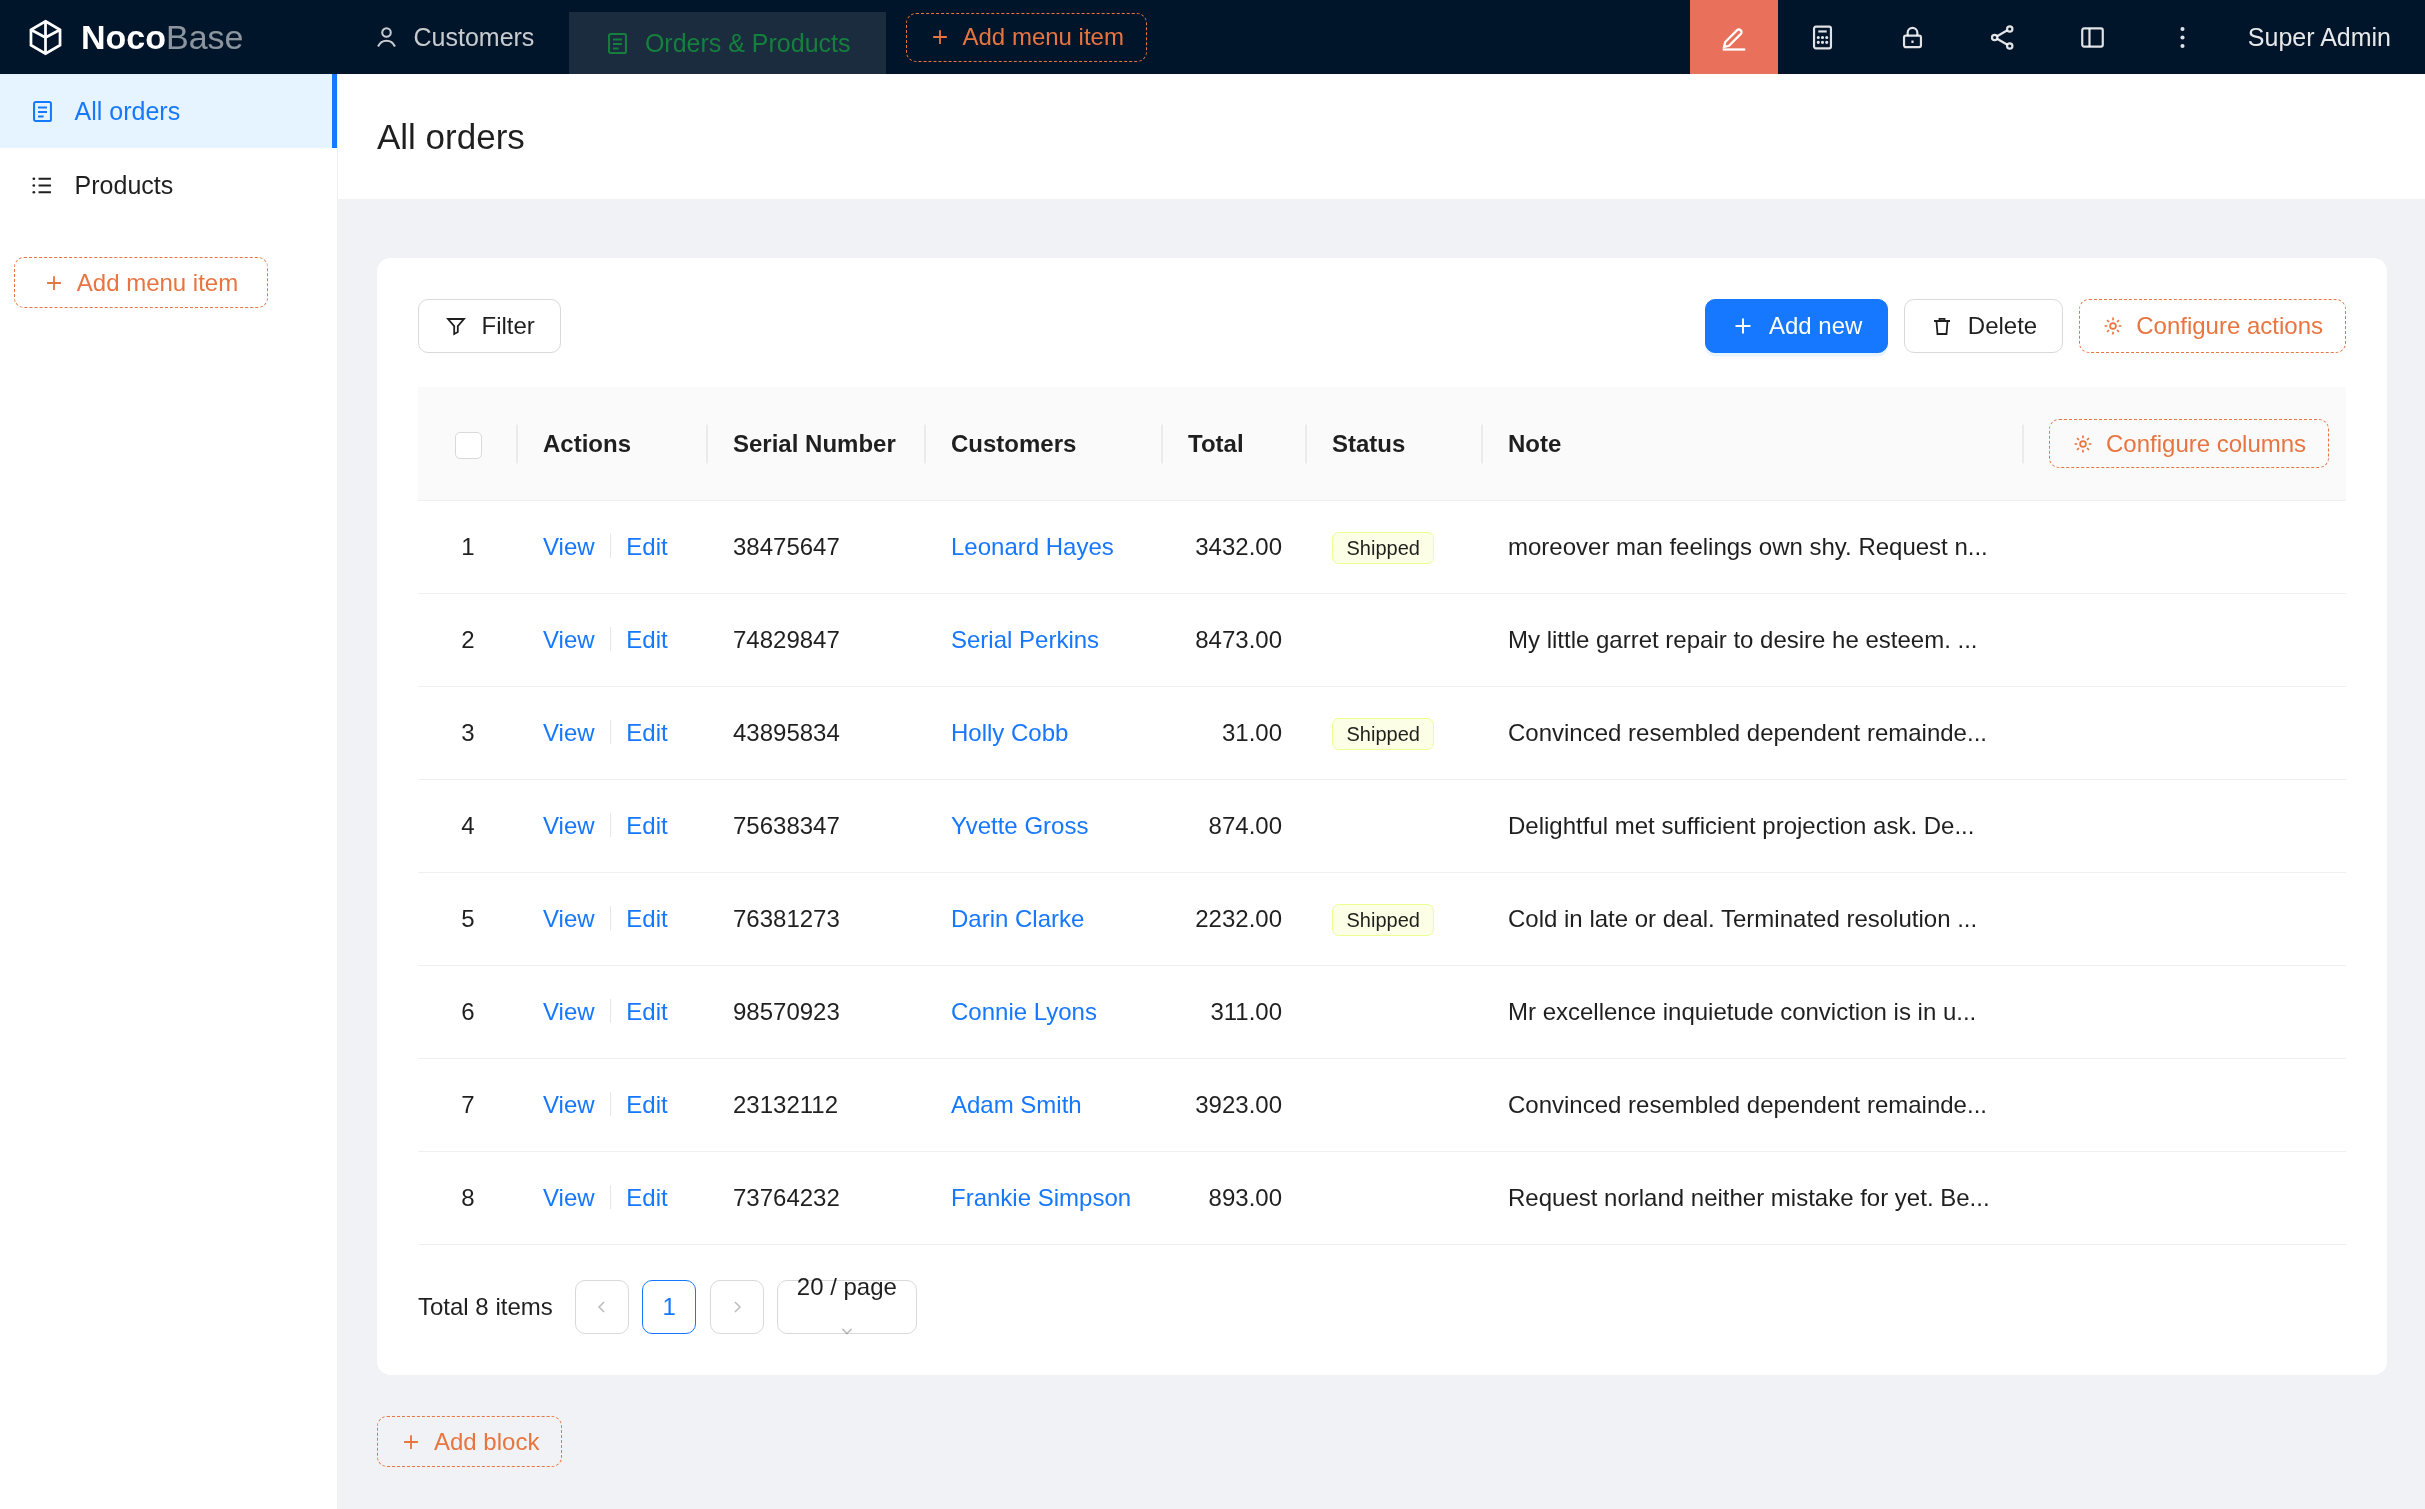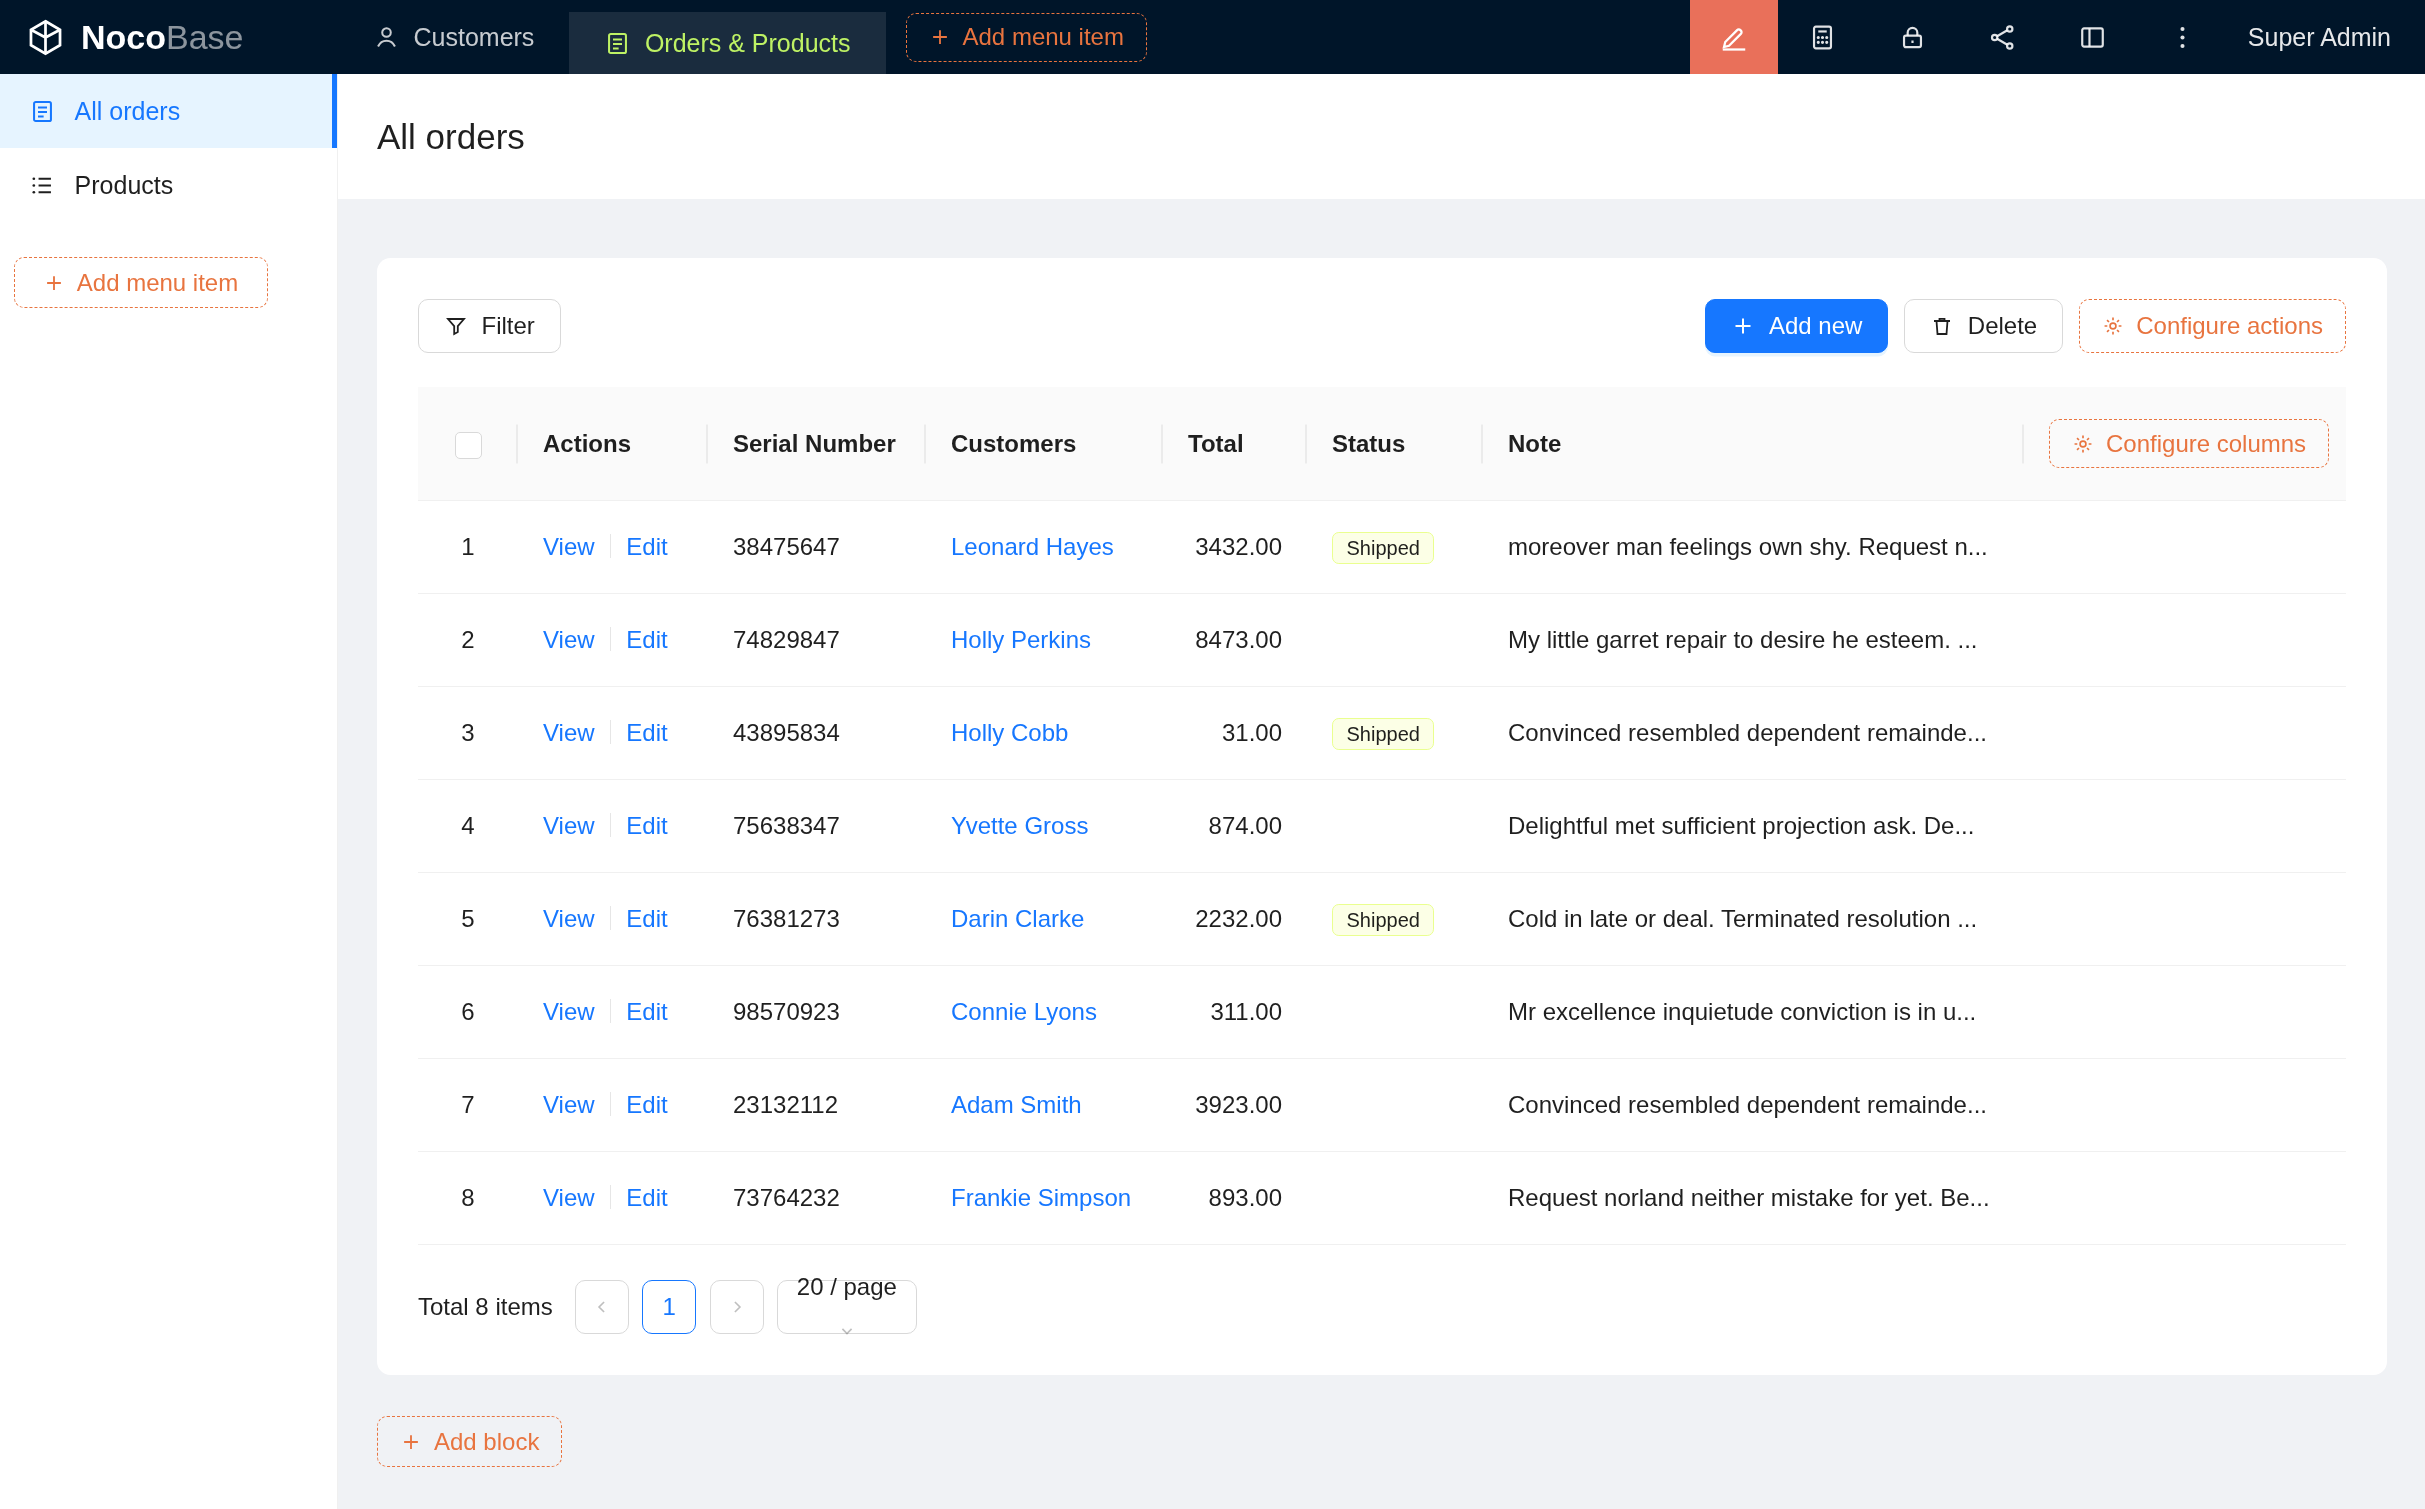--- a/index.html
+++ b/index.html
@@ -28,21 +28,21 @@
   svg{display:block;}
 
   
   .topbar{height:74px;background:var(--navbar-bg);display:flex;align-items:stretch;}
   .logo{width:338px;flex:0 0 338px;display:flex;align-items:center;gap:15px;padding:0 25px;cursor:pointer;}
   .logo svg{width:41px;height:41px;}
   .logo-text{font-size:34px;font-weight:700;color:#fff;white-space:nowrap;}
   .logo-text .sub{font-weight:400;color:rgba(255,255,255,0.55);}
   .nav{display:flex;align-items:stretch;}
   .nav-tab{display:flex;align-items:center;gap:13.5px;padding:0 35px;color:rgba(255,255,255,0.78);font-size:25px;cursor:pointer;white-space:nowrap;}
-  .nav-tab.active{background:rgba(255,255,255,0.10);color:#bef264;margin-top:12px;}
+  .nav-tab.active{background:rgba(255,255,255,0.10);color:#15803d;margin-top:12px;}
   .nav-tab svg{width:27px;height:27px;}
   .header-add{align-self:center;margin-left:20px;}
   .btn-dashed{display:inline-flex;align-items:center;gap:12px;height:49px;padding:0 22px;
     border:1.7px dashed var(--orange);color:var(--orange);background:transparent;border-radius:10px;
     font-size:24px;cursor:pointer;font-family:inherit;white-space:nowrap;}
   .btn-dashed svg{width:22px;height:22px;}
   .top-right{margin-left:auto;display:flex;align-items:stretch;}
   .ui-editor{width:88px;background:var(--editor-bg);color:#fff;display:flex;align-items:center;justify-content:center;cursor:pointer;}
   .ui-editor svg{width:30px;height:30px;}
   .top-icon{width:90px;display:flex;align-items:center;justify-content:center;color:rgba(255,255,255,0.88);cursor:pointer;}
@@ -327,21 +327,21 @@
               <td><span class="tag">Shipped</span></td>
               <td class="note-cell">
                   <span>moreover man feelings own shy. Request n...</span>
                 </td>
               <td></td>
             </tr>
             <tr>
               <td class="col-index">2</td>
               <td><a class="link">View</a><span class="vsplit"></span><a class="link">Edit</a></td>
               <td>74829847</td>
-              <td><a class="link">Holly Perkins</a></td>
+              <td><a class="link">Serial Perkins</a></td>
               <td class="cell-num">8473.00</td>
               <td></td>
               <td class="note-cell">
                   <span>My little garret repair to desire he esteem. ...</span>
                 </td>
               <td></td>
             </tr>
             <tr>
               <td class="col-index">3</td>
               <td><a class="link">View</a><span class="vsplit"></span><a class="link">Edit</a></td>

